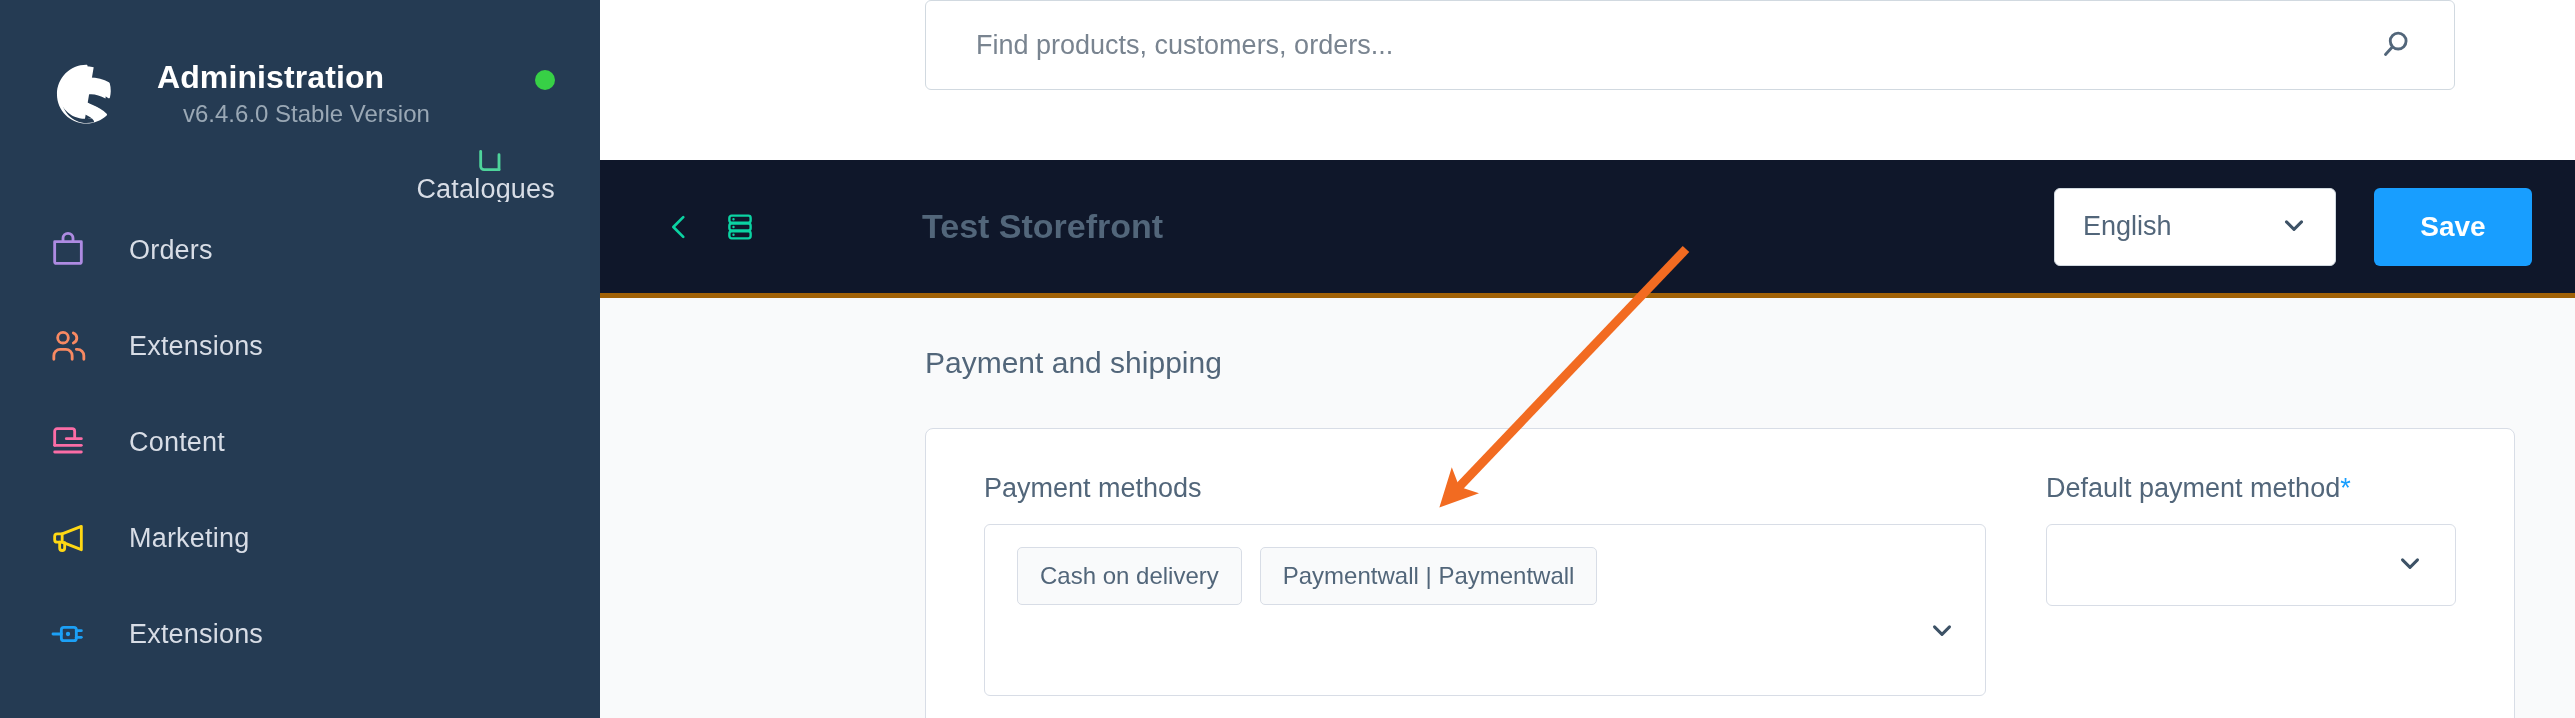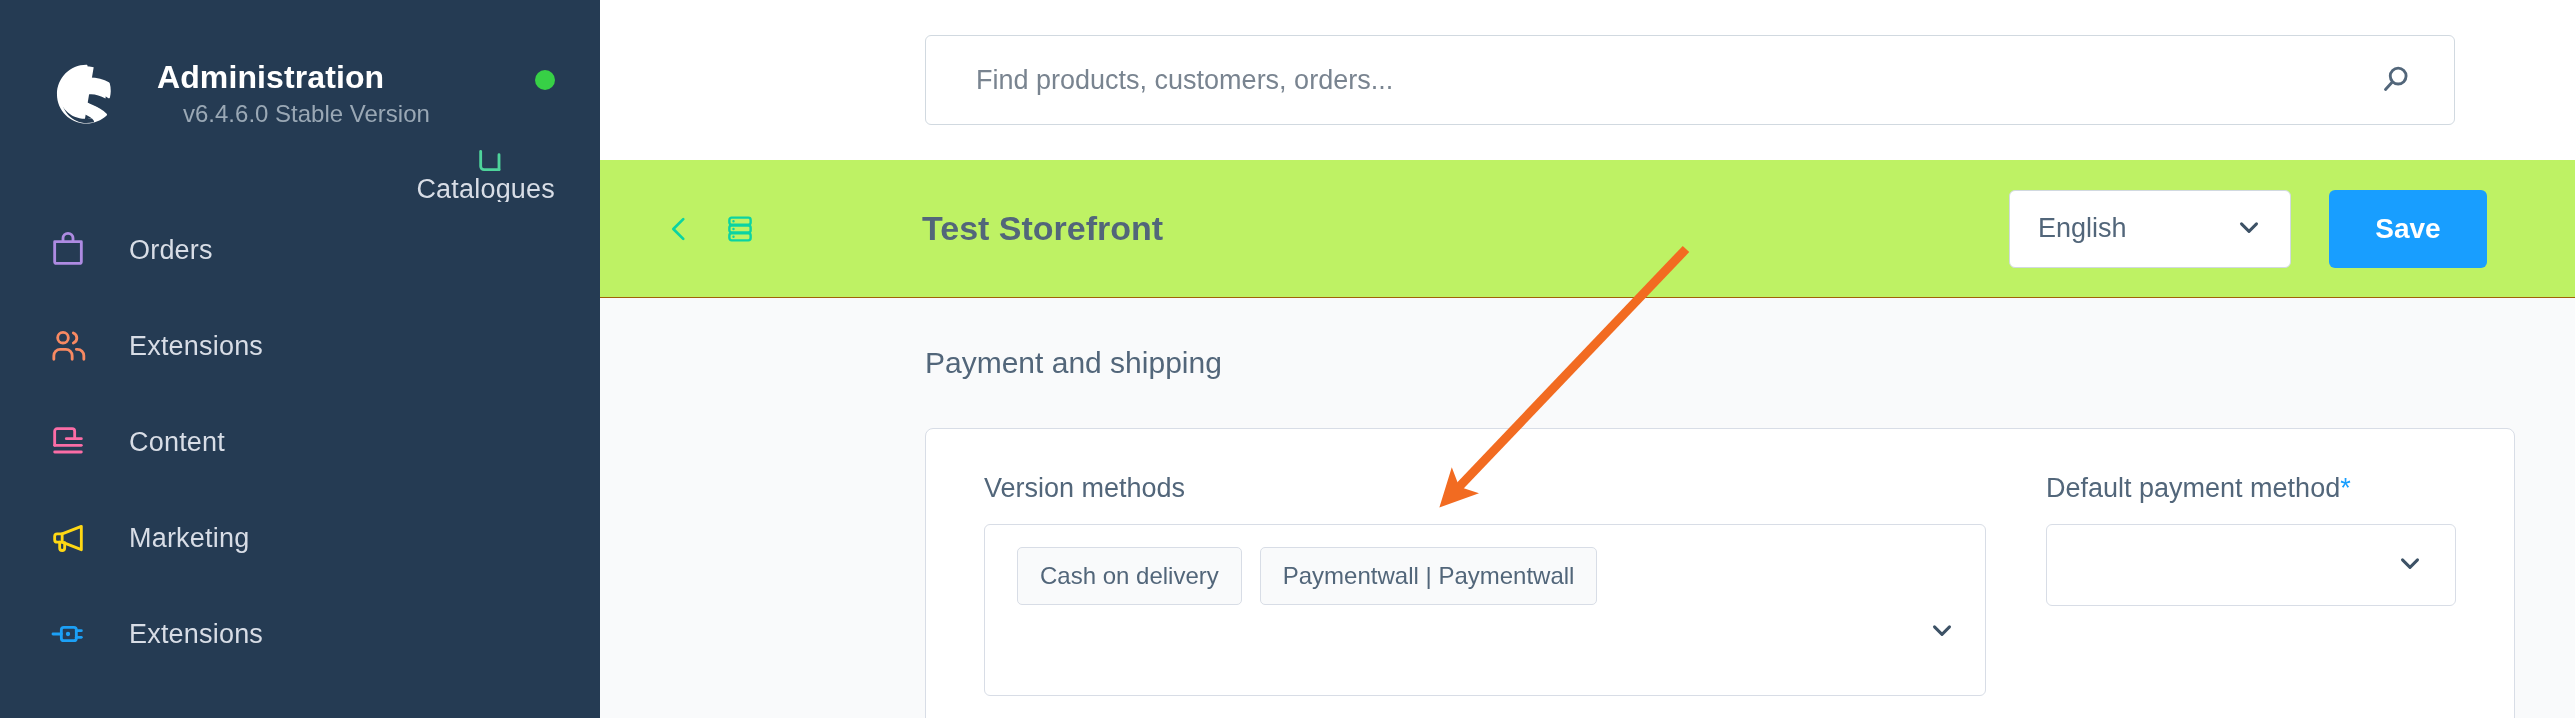--- a/index.html
+++ b/index.html
@@ -131,21 +131,20 @@
     position: relative;
     overflow: hidden;
   }
 
   
   .search-row {
     height: 160px;
     min-height: 160px;
     background: #ffffff;
     display: flex;
-    align-items: center;
     padding: 0 60px 0 0;
     position: relative;
   }
 
   .search-box {
     margin-left: 325px;
     margin-right: 60px;
     flex: 1;
     height: 90px;
     border: 1px solid #D1D9E0;
@@ -174,25 +173,25 @@
     display: flex;
     align-items: center;
     justify-content: center;
     cursor: pointer;
   }
 
   
   .page-header {
     height: 138px;
     min-height: 138px;
-    background: #bef264;
-    border-bottom: 1px solid #a16207;
-    display: flex;
-    align-items: center;
-    padding: 0 88px 0 58px;
+    background: #0f172a;
+    border-bottom: 5px solid #a16207;
+    display: flex;
+    align-items: center;
+    padding: 0 43px 0 58px;
     position: relative;
   }
 
   .hdr-back {
     width: 42px;
     height: 42px;
     flex: 0 0 42px;
     display: flex;
     align-items: center;
     justify-content: center;
@@ -500,21 +499,21 @@
       <button class="save-btn">Save</button>
     </div>
 
     <div class="content">
 
       <div class="section-title">Payment and shipping</div>
 
       <div class="card">
 
         <div class="field-left">
-          <div class="field-label">Version methods</div>
+          <div class="field-label">Payment methods</div>
           <div class="multiselect">
             <div class="tags">
               <span class="tag">Cash on delivery</span>
               <span class="tag">Paymentwall | Paymentwall</span>
             </div>
             <span class="ms-chevron">
               <svg width="30" height="30" viewBox="0 0 24 24" fill="none" stroke="#3D5266" stroke-width="2.4" stroke-linecap="round" stroke-linejoin="round">
                 <path d="M6 9.5l6 6 6-6"></path>
               </svg>
             </span>

